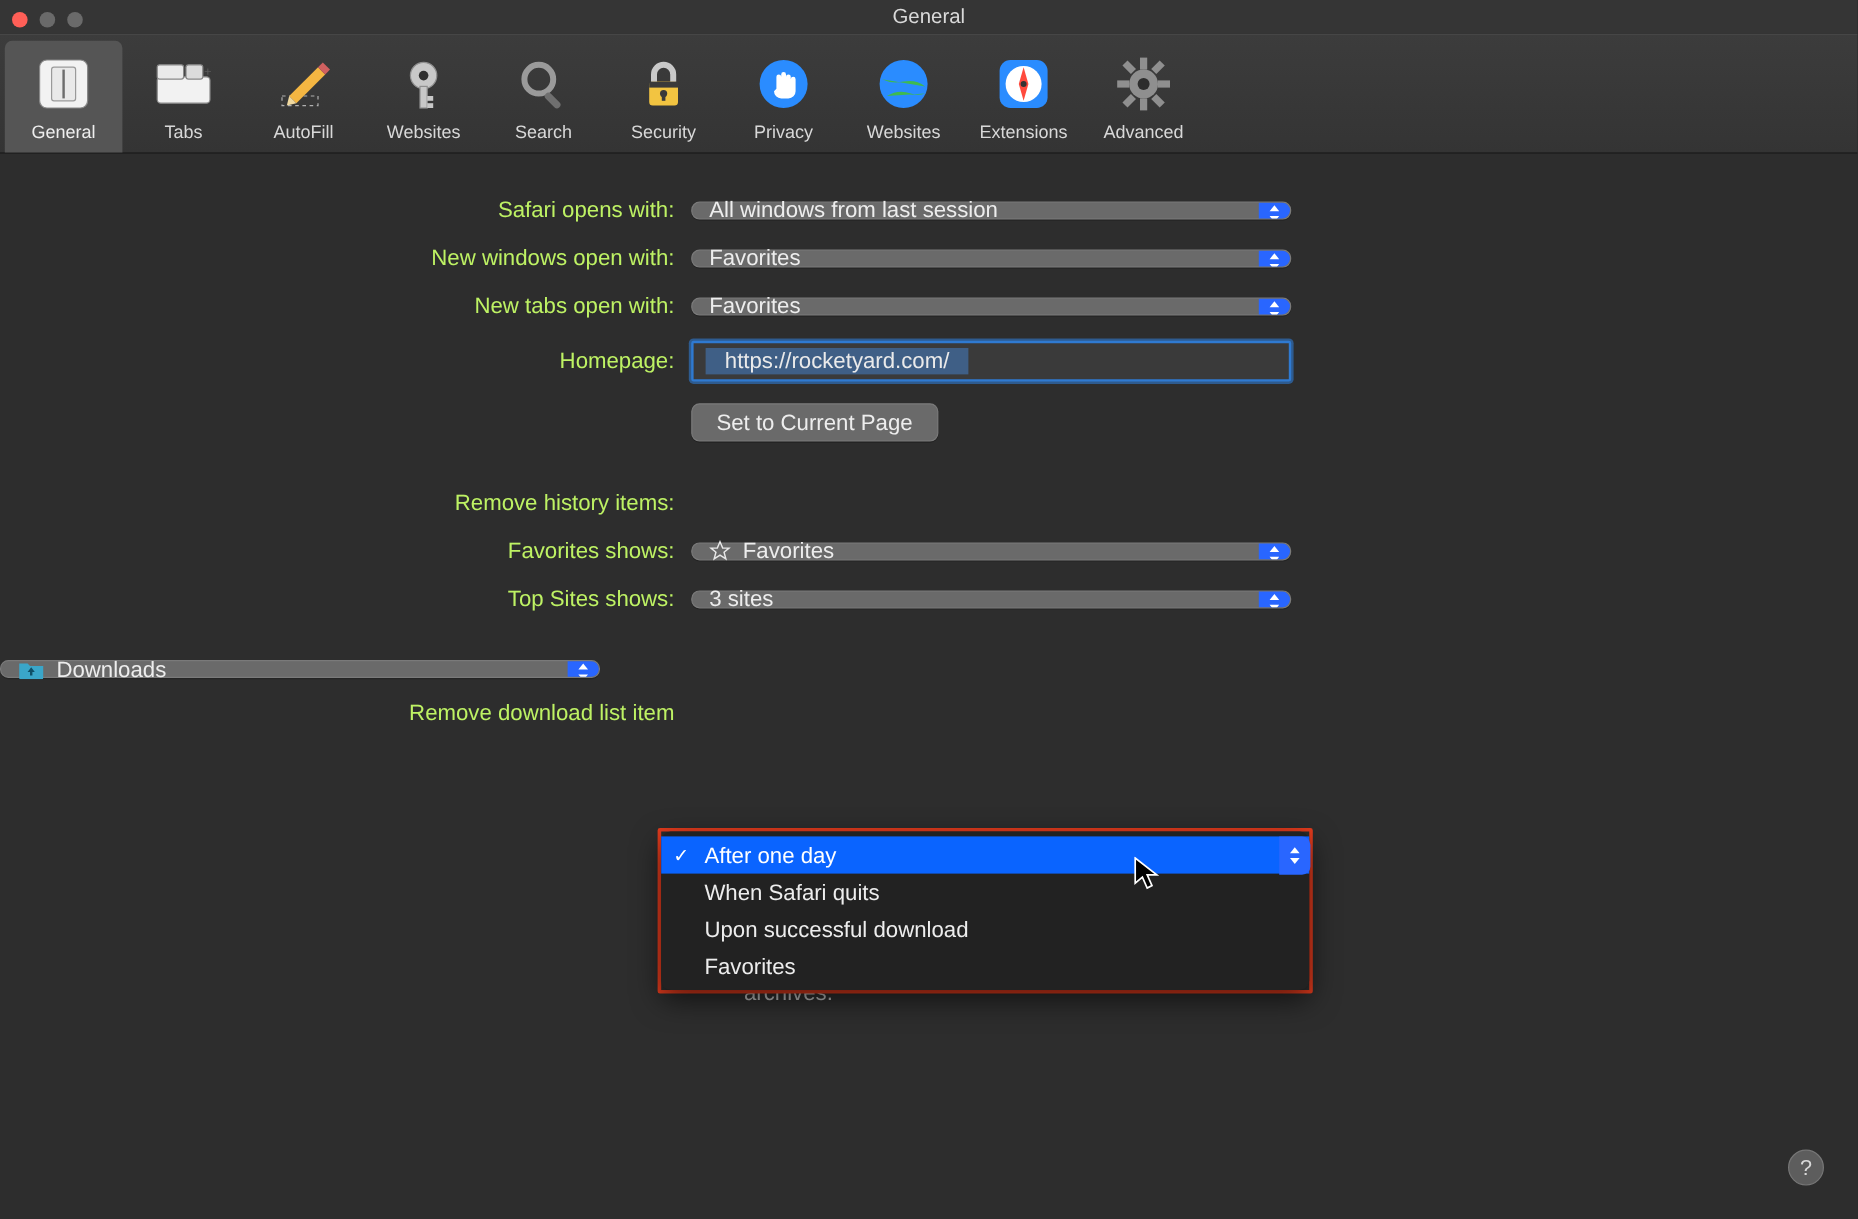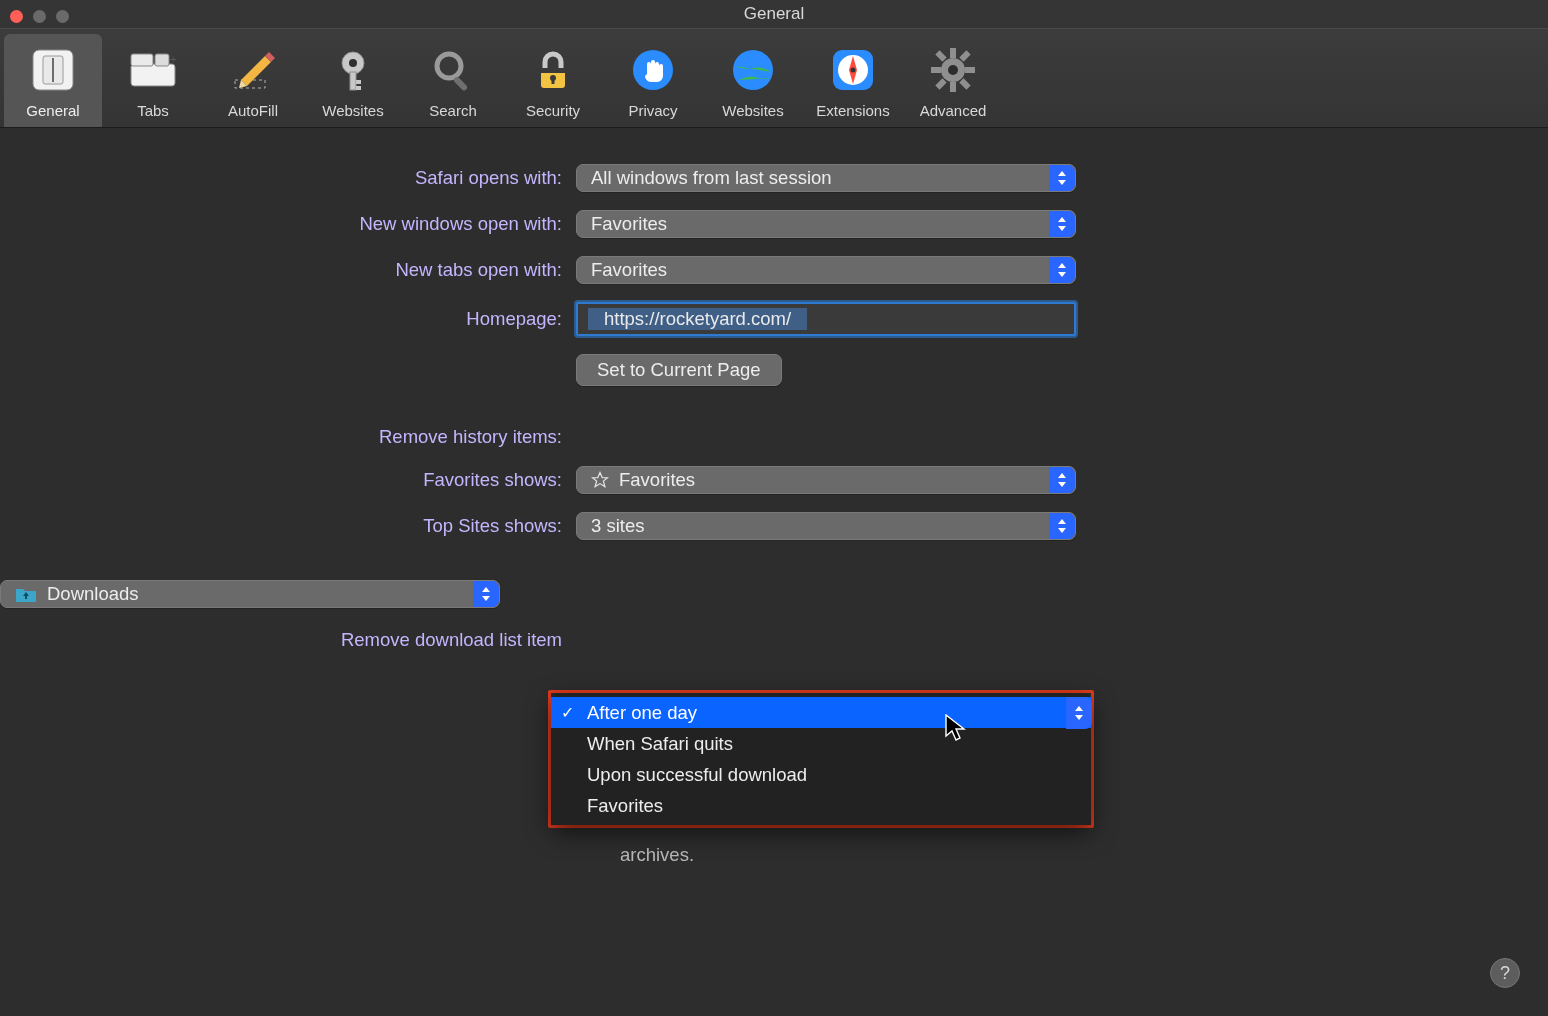--- a/index.html
+++ b/index.html
@@ -62,31 +62,31 @@
   .row {
     display: flex;
     align-items: center;
     margin-bottom: 18px;
   }
   .row .label {
     width: 576px;
     text-align: right;
     padding-right: 14px;
     font-size: 18.5px;
-    color: #c4b5fd;
+    color: #bef264;
   }
   .row .control { flex: 0 0 500px; }
   .spacer { height: 22px; }
 
   .popup {
     display: flex;
     align-items: center;
     background: #6a6a6a;
     border-radius: 7px;
-    height: 28px;
+    height: 15px;
     position: relative;
     font-size: 18.5px;
     color: #ededed;
     padding-left: 14px;
     border: 0.5px solid #7a7a7a;
     box-shadow: 0 1px 0 rgba(0,0,0,0.2);
   }
   .popup .prefix-icon { margin-right: 10px; display: flex; }
   .popup .arrows {
     position: absolute; right: 0; top: 0; bottom: 0; width: 26px;
@@ -447,21 +447,21 @@
     <div class="label">Remove download list item</div>
     <div class="control" style="position:relative;">
       <div class="popup" style="visibility:hidden;">
         
       </div>
     </div>
   </div>
 
 </div>
 
-<div class="footer-text" style="left:620px; top:844px;">archives.</div>
+<div class="footer-text" style="left:620px; top:816px;">archives.</div>
 
 <div class="menu-wrap" style="left:548px; top:690px; width:546px;">
   <div class="menu">
     <div class="menu-item selected">
       <span class="check">✓</span>
       <span>After one day</span>
     </div>
     <div class="menu-item">
       <span>When Safari quits</span>
     </div>

